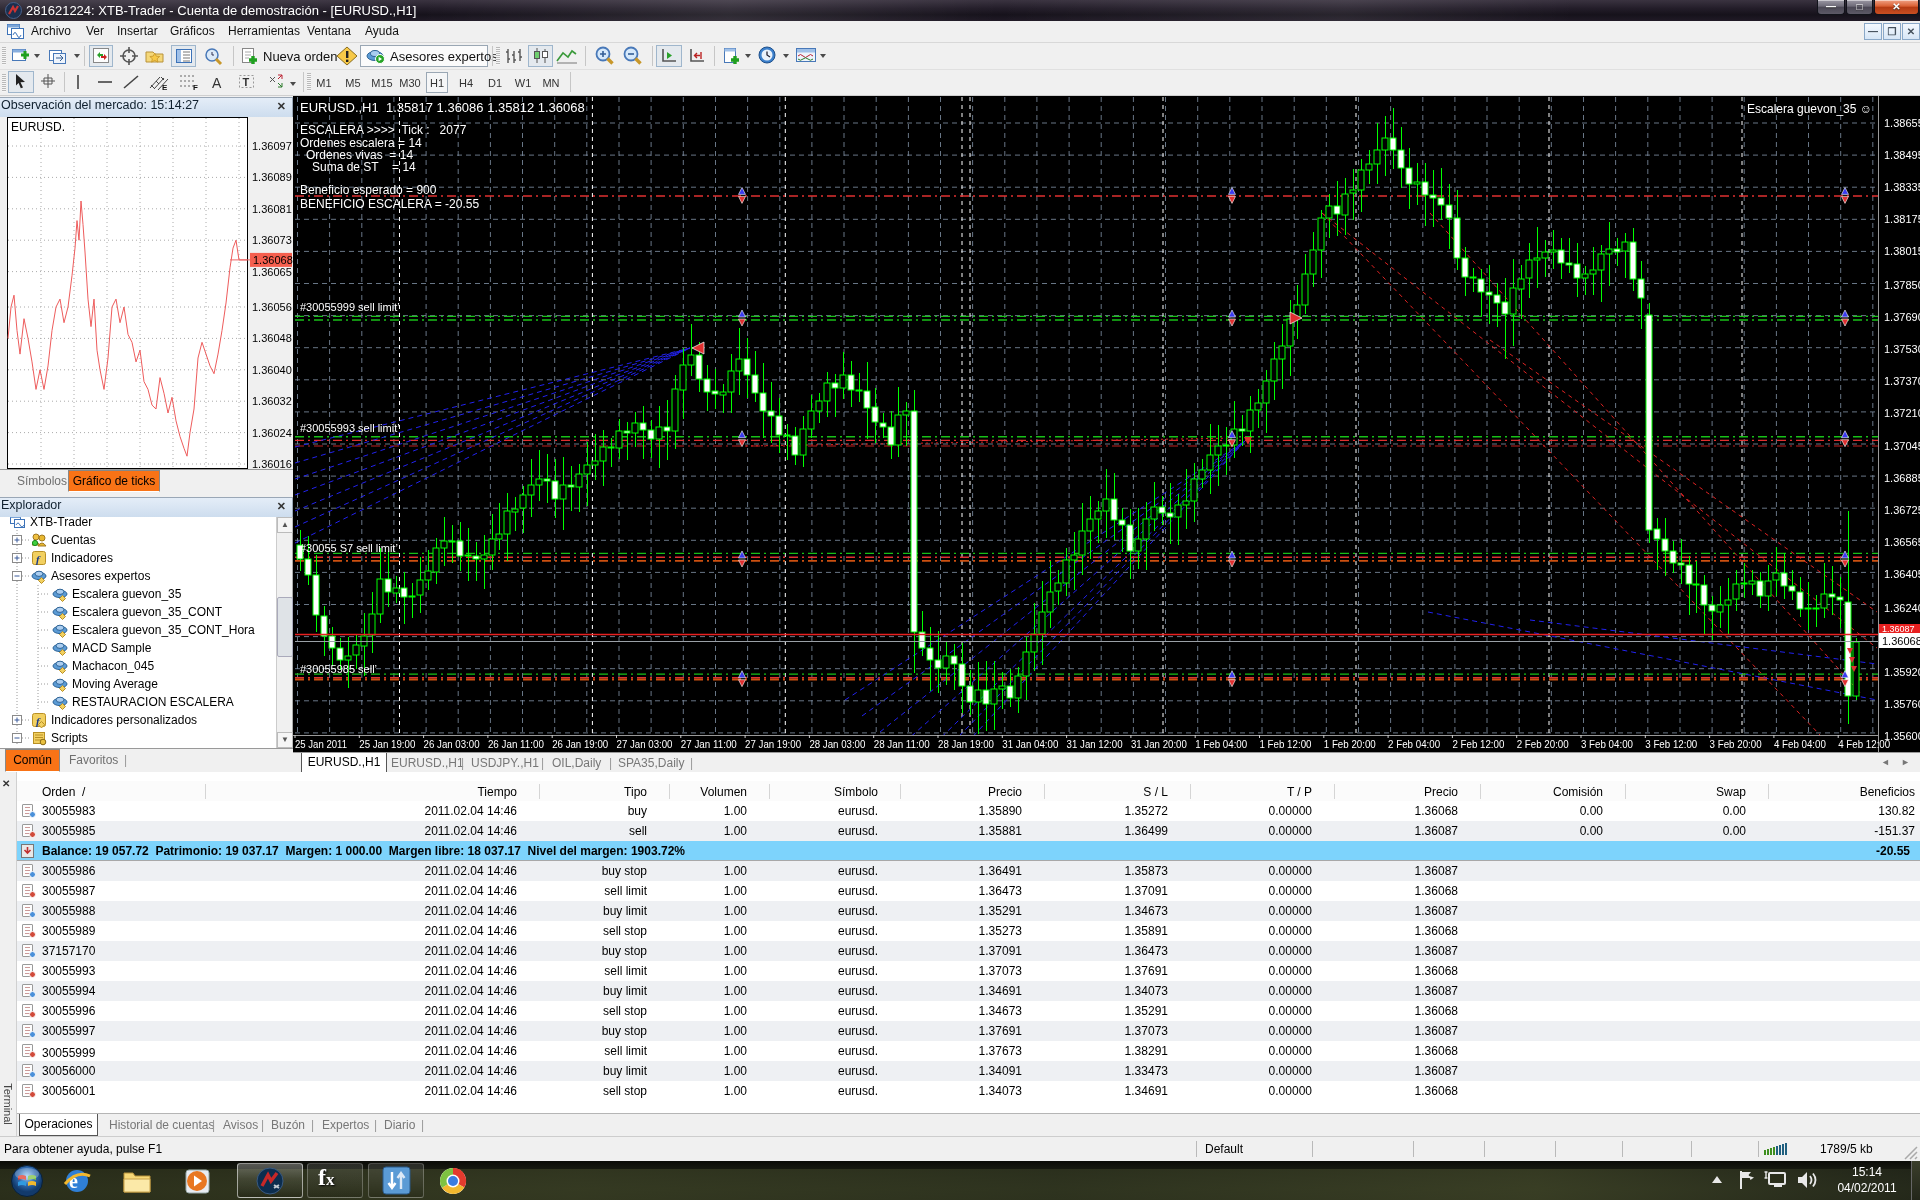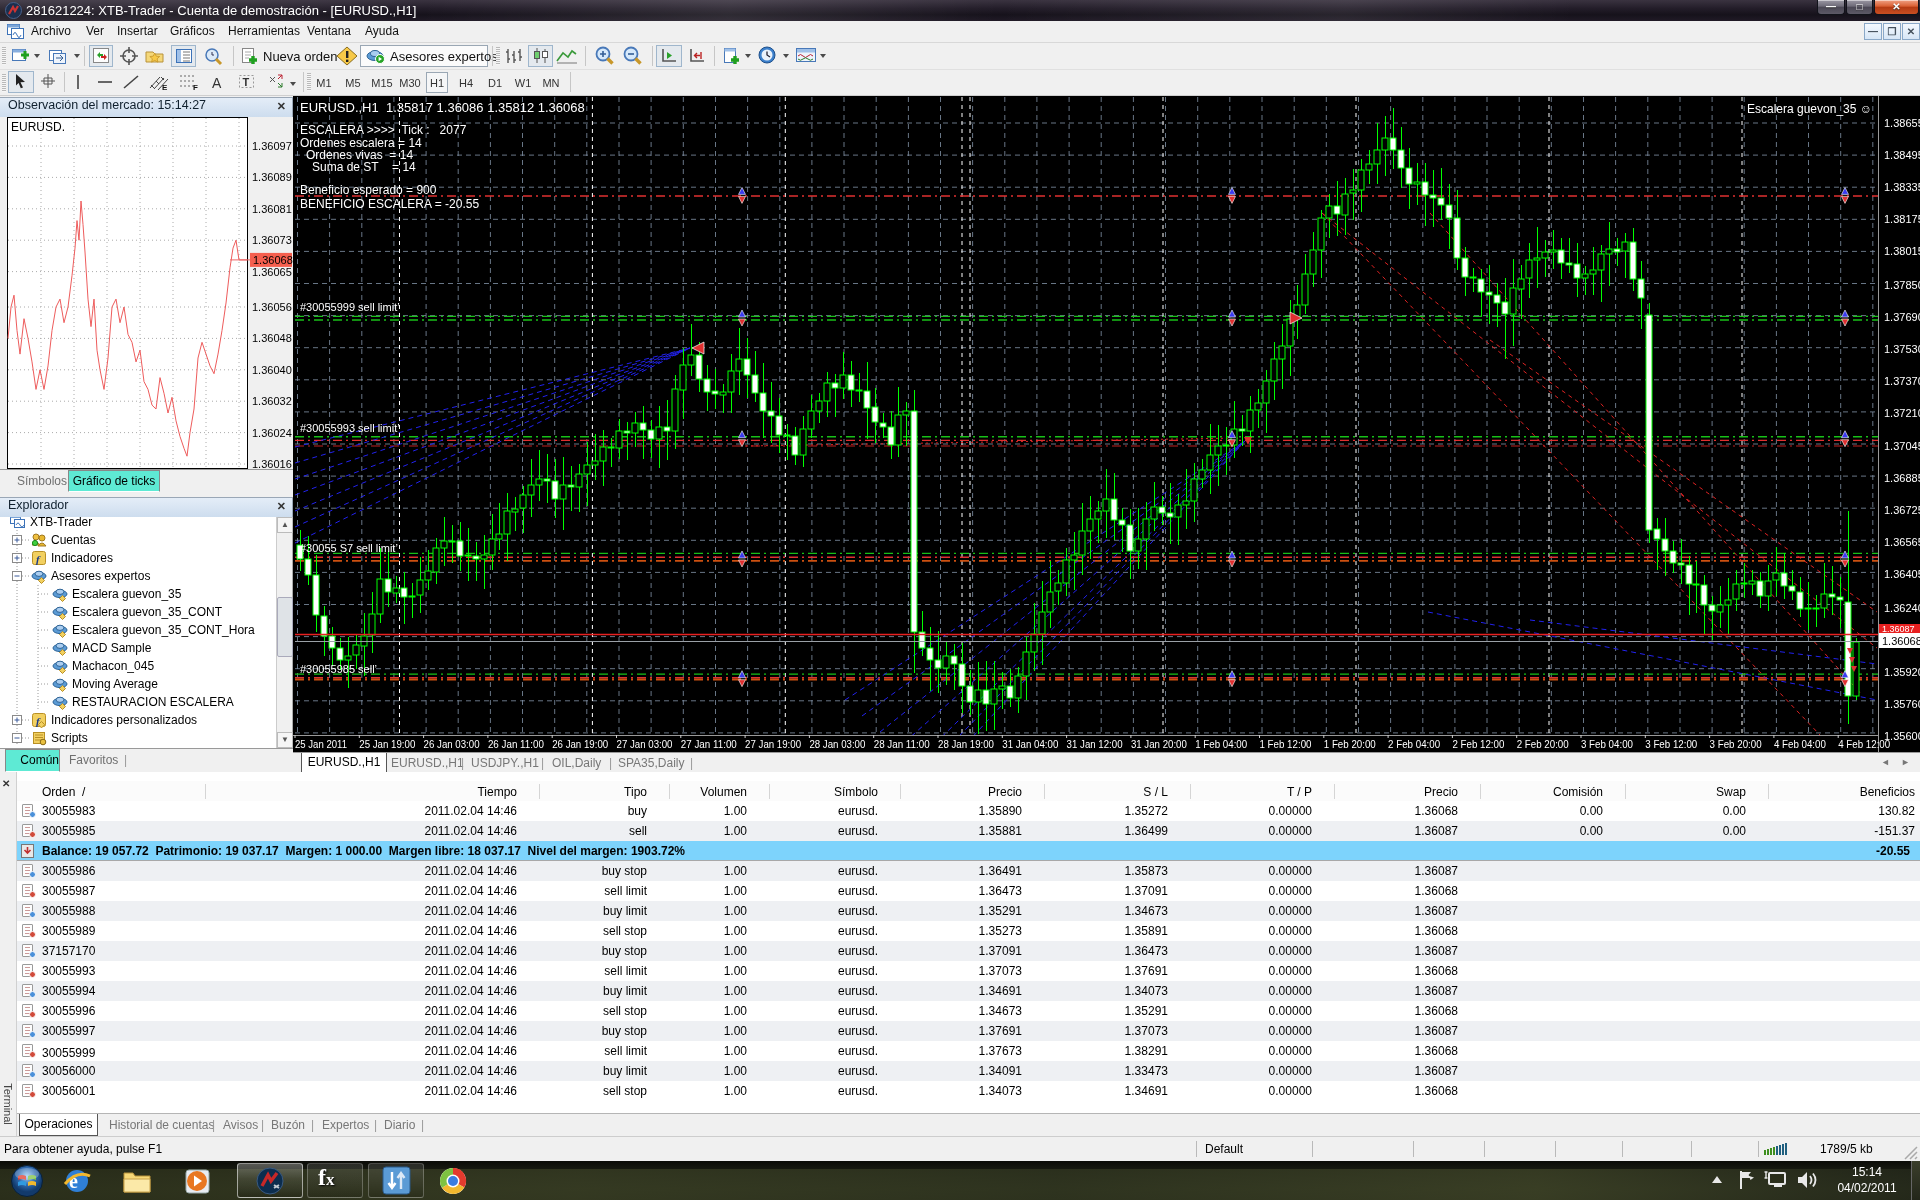--- a/index.html
+++ b/index.html
@@ -21,25 +21,25 @@
 #tb2{left:0;top:70px;width:1920px;height:26px;background:#f0f0f0;border-bottom:1px solid #cfcfcf}
 .grip{position:absolute;left:2px;top:4px;width:4px;height:18px;background:repeating-linear-gradient(180deg,#b9b9b9 0,#b9b9b9 1px,#f6f6f6 1px,#f6f6f6 2px)}
 .tsep{position:absolute;top:3px;width:1px;height:20px;background:#c6c6c6}
 .tbtn{position:absolute;top:2px;height:22px;border:1px solid transparent}
 .tbtn.pressed{background:#e4e9ee;border:1px solid #9fb6cc}
 .tbtn.framed{background:#fbfbfb;border:1px solid #9aa7b4}
 .caret{position:absolute;top:11px;width:0;height:0;border-left:3px solid transparent;border-right:3px solid transparent;border-top:4px solid #4a4a4a}
 .tfbtn{position:absolute;top:2px;height:21px;border:1px solid transparent;font-size:11px;color:#333;text-align:center}
 .tfbtn.pressed{background:#f5f6f7;border:1px solid #9aa7b4}
 
-.ptitle{position:absolute;left:0;width:293px;height:22px;background:linear-gradient(180deg,#e4edf8,#ccdcee);border:1px solid #9aa7b6;border-left:none;color:#10202e;font-size:12.5px;line-height:15px;padding-left:8px}
+.ptitle{position:absolute;left:0;width:293px;height:22px;background:linear-gradient(180deg,#e4edf8,#ccdcee);border:1px solid #9aa7b6;border-left:none;color:#10202e;font-size:12.5px;line-height:15px;padding-left:1px}
 .px{position:absolute;right:6px;top:1px;color:#333;font-size:11px;font-weight:bold}
 .tabrow{position:absolute;left:0;width:293px;background:#f0f0f0}
 .tab{position:absolute;font-size:12px;color:#6f6f6f}
-.tab.sel{background:#5eead4;border:1px solid #888;border-bottom:1px solid #fff;color:#000}
+.tab.sel{background:#f97316;border:1px solid #888;border-bottom:1px solid #fff;color:#000}
 
 #term{left:0;top:772px;width:1920px;height:341px;background:#fff}
 .trow{position:absolute;left:17px;width:1903px;height:20px;font-size:12px;color:#000}
 .cell{position:absolute;top:3px;text-align:right}
 .hcell{position:absolute;top:4px;text-align:right;color:#000}
 .docic{position:absolute;left:5px;top:3px;width:11px;height:13px;background:#fdfdfd;border:1px solid #9a9a9a;border-radius:1px}
 .docic i{position:absolute;left:2px;top:2px;width:5px;height:1px;background:#c99}
 .dot{position:absolute;left:6px;bottom:-2px;width:7px;height:7px;border-radius:50%}
 
 #statusbar{left:0;top:1136px;width:1920px;height:25px;background:#f0f0f0;border-top:1px solid #cdcdcd}
@@ -412,21 +412,21 @@
         <circle cx="12" cy="12" r="2.8" fill="#e8c040" stroke="#8a6a15"></circle>
       </g>
       <text x="51" y="742" font-size="12" fill="#000">Scripts</text>
     </svg>
     <div class="abs" style="left:276px;top:517px;width:16px;height:231px;background:#f0f0f0;border-left:1px solid #ccc">
       <div class="abs" style="left:0px;top:0;width:16px;height:16px;background:#f5f5f5;border:1px solid #bbb;color:#555;font-size:8px;text-align:center;line-height:14px">▲</div>
       <div class="abs" style="left:0px;top:80px;width:16px;height:60px;background:#dfe3e7;border:1px solid #aab;border-radius:2px"></div>
       <div class="abs" style="left:0px;bottom:0;width:16px;height:16px;background:#f5f5f5;border:1px solid #bbb;color:#555;font-size:8px;text-align:center;line-height:14px">▼</div>
     </div>
     <div class="tabrow abs" style="top:748px;height:24px;border-top:1px solid #999">
-      <div class="tab sel" style="left:5px;top:0px;width:55px;height:23px;text-align:right;line-height:20px">Común</div>
+      <div class="tab sel" style="left:5px;top:0px;width:55px;height:23px;text-align:center;line-height:20px">Común</div>
       <div class="tab" style="left:69px;top:4px">Favoritos</div>
       <div class="tab" style="left:124px;top:4px;color:#999">|</div>
     </div>
     <svg class="abs" style="left:293px;top:96px" width="1627" height="656" viewBox="293 96 1627 656">
       <rect x="293" y="96" width="1627" height="656" fill="#000"></rect>
       <path d="M295 123.0H1878M295 155.1H1878M295 187.2H1878M295 219.3H1878M295 251.4H1878M295 283.5H1878M295 315.6H1878M295 347.7H1878M295 379.8H1878M295 411.9H1878M295 444.0H1878M295 476.1H1878M295 508.2H1878M295 540.3H1878M295 572.4H1878M295 604.5H1878M295 636.6H1878M295 668.7H1878M295 700.8H1878M295 732.9H1878" stroke="#8294a8" stroke-width="1" stroke-dasharray="5 4" fill="none" opacity="0.8"></path>
       <path d="M297.5 97V735M329.6 97V735M361.8 97V735M393.9 97V735M426.1 97V735M458.2 97V735M490.4 97V735M522.5 97V735M554.7 97V735M586.8 97V735M619.0 97V735M651.1 97V735M683.3 97V735M715.5 97V735M747.6 97V735M779.8 97V735M811.9 97V735M844.0 97V735M876.2 97V735M908.4 97V735M940.5 97V735M972.6 97V735M1004.8 97V735M1036.9 97V735M1069.1 97V735M1101.2 97V735M1133.4 97V735M1165.5 97V735M1197.7 97V735M1229.8 97V735M1262.0 97V735M1294.2 97V735M1326.3 97V735M1358.5 97V735M1390.6 97V735M1422.8 97V735M1454.9 97V735M1487.0 97V735M1519.2 97V735M1551.3 97V735M1583.5 97V735M1615.6 97V735M1647.8 97V735M1680.0 97V735M1712.1 97V735M1744.2 97V735M1776.4 97V735M1808.5 97V735M1840.7 97V735M1872.8 97V735" stroke="#8294a8" stroke-width="1" stroke-dasharray="5 4" fill="none" opacity="0.8"></path>
       <line x1="399.5" y1="97" x2="399.5" y2="735" stroke="#fff" stroke-dasharray="4 4"></line>
       <line x1="592.4" y1="97" x2="592.4" y2="735" stroke="#fff" stroke-dasharray="4 4"></line>
       <line x1="785.3" y1="97" x2="785.3" y2="735" stroke="#fff" stroke-dasharray="4 4"></line>

